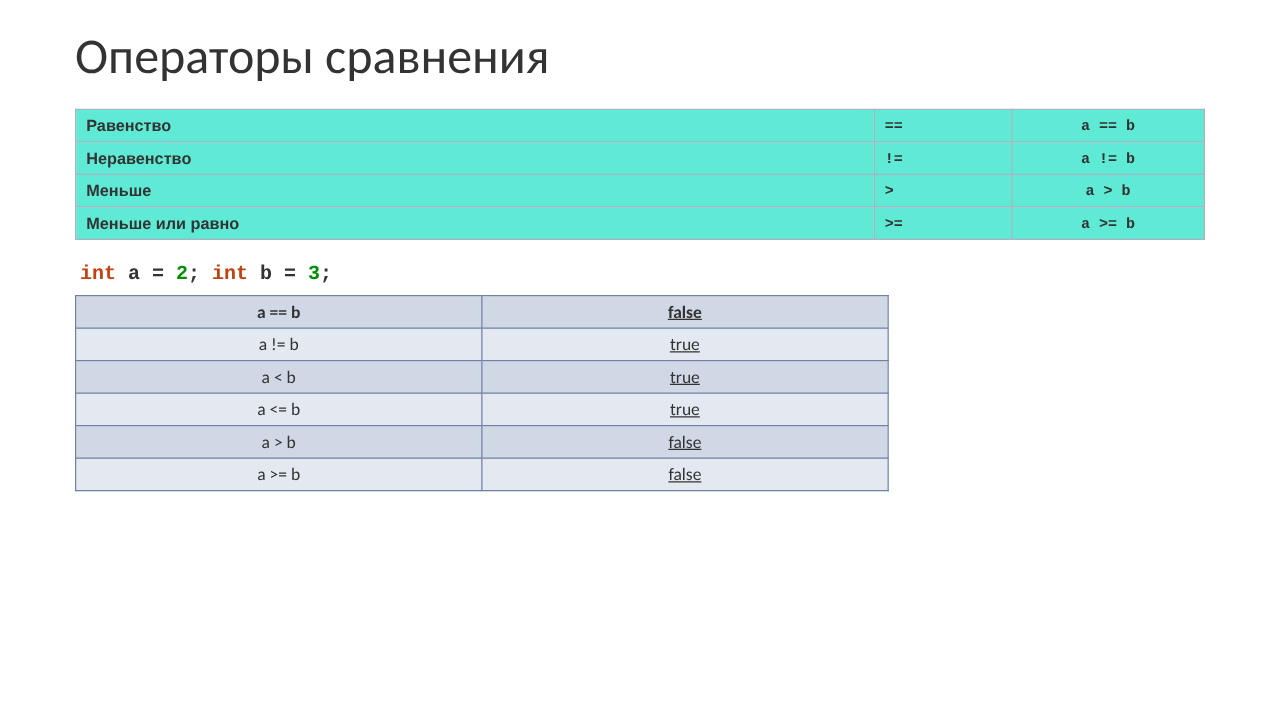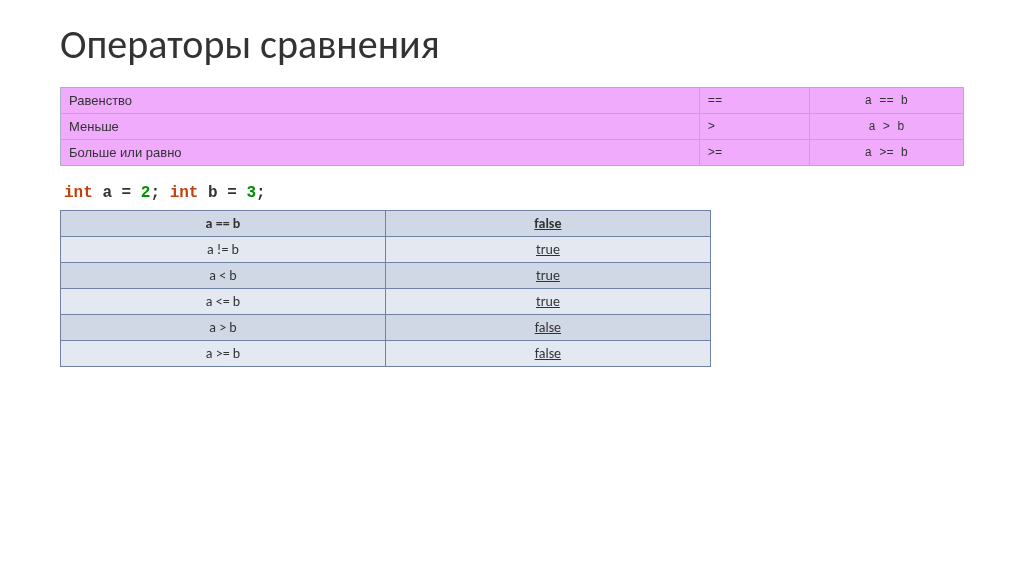--- a/index.html
+++ b/index.html
@@ -23,21 +23,22 @@
     }
     .operators-table {
       width: 100%;
       border-collapse: collapse;
       font-size: 13px;
       margin-bottom: 18px;
     }
     .operators-table td {
       border: 1px solid #a9b3c2;
       padding: 5px 8px;
-      background: #f0abfc;
+      background: #5eead4;
+      font-weight: bold;
     }
     .operators-table td.col-name {
       width: 58%;
       color: #333;
       font-family: Arial, sans-serif;
     }
     .operators-table td.col-op {
       width: 10%;
       font-family: "Courier New", monospace;
       font-size: 12px;
@@ -102,26 +103,31 @@
 <h1 class="title">Операторы сравнения</h1>
 
 <table class="operators-table">
   <tbody>
     <tr>
       <td class="col-name">Равенство</td>
       <td class="col-op">==</td>
       <td class="col-expr">a == b</td>
     </tr>
     <tr>
+      <td class="col-name">Неравенство</td>
+      <td class="col-op">!=</td>
+      <td class="col-expr">a != b</td>
+    </tr>
+    <tr>
       <td class="col-name">Меньше</td>
       <td class="col-op">&gt;</td>
       <td class="col-expr">a &gt; b</td>
     </tr>
     <tr>
-      <td class="col-name">Больше или равно</td>
+      <td class="col-name">Меньше или равно</td>
       <td class="col-op">&gt;=</td>
       <td class="col-expr">a &gt;= b</td>
     </tr>
   </tbody>
 </table>
 
 <div class="code-line">
   <span class="keyword">int</span><span> a = </span><span class="number">2</span><span>; </span><span class="keyword">int</span><span> b = </span><span class="number">3</span><span>;</span>
 </div>
 

